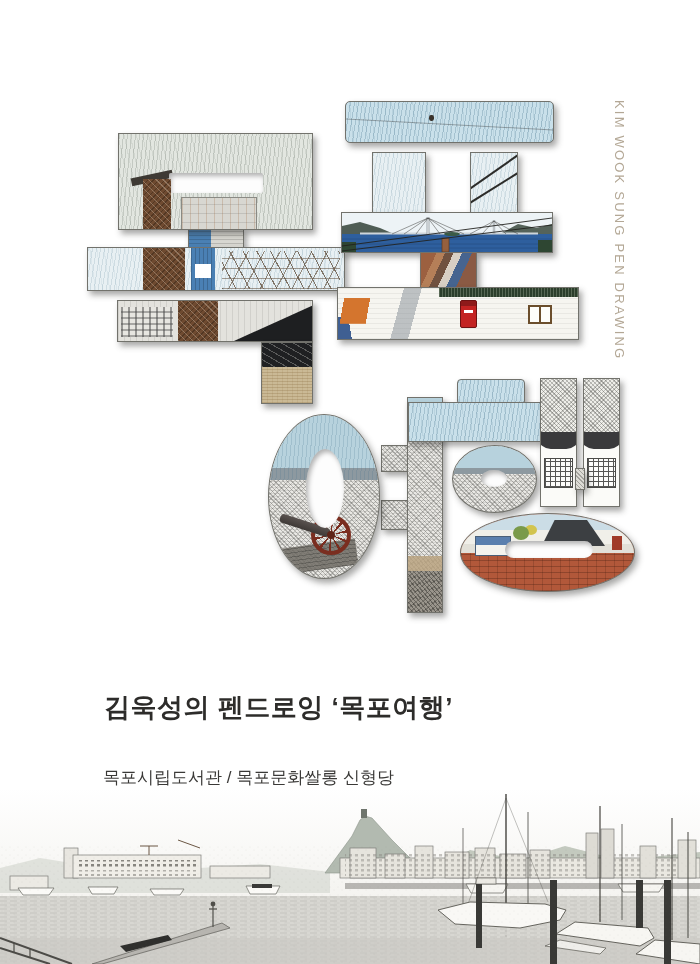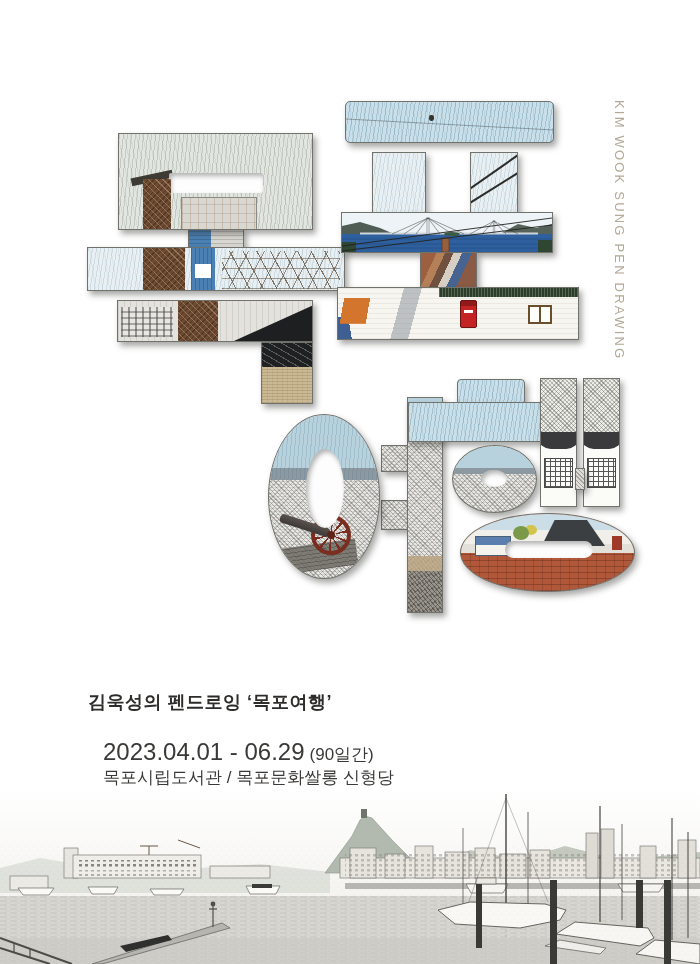--- a/index.html
+++ b/index.html
@@ -178,21 +178,21 @@
   .h-o .t-tree{position:absolute;left:52px;top:12px;width:16px;height:14px;background:#7a9a4a;
     border-radius:50%;box-shadow:10px -3px 0 -2px #d2c44e;}
   .h-o .t-red{position:absolute;right:12px;top:22px;width:10px;height:14px;background:#a03a28;}
   .h-o .hole{left:44px;top:27px;width:88px;height:17px;border-radius:9px;}
 
   
   .credit{position:absolute;left:627px;top:100px;transform:rotate(90deg);transform-origin:0 0;
     font-size:13px;letter-spacing:2.2px;color:#b3a795;white-space:nowrap;}
 
   
-  .cap-title{position:absolute;left:88px;top:690px;font-size:18px;font-weight:bold;
+  .cap-title{position:absolute;left:104px;top:690px;font-size:26px;font-weight:bold;
     color:#2d2c2a;letter-spacing:.5px;}
   .cap-date{position:absolute;left:103px;top:738px;font-size:24px;color:#3a3937;}
   .cap-date .dur{font-size:17px;margin-left:5px;}
   .cap-venue{position:absolute;left:103px;top:766px;font-size:17px;color:#3a3937;text-align:right;}
 
   
   .harbor{position:absolute;left:0;top:788px;}
 </style>
 </head>
 <body>
@@ -275,23 +275,20 @@
     <div class="pc ellip h-o">
       <div class="t-roof"></div>
       <div class="t-blue"></div>
       <div class="t-tree"></div>
       <div class="t-red"></div>
       <div class="hole"></div>
     </div>
   </div>
 
   <div class="cap-title">김욱성의 펜드로잉 ‘목포여행’</div>
-  <div class="cap-date">
-    <span>2023.04.01 - 06.29</span><span class="dur">(90일간)</span>
-  </div>
   <div class="cap-venue">목포시립도서관 / 목포문화쌀롱 신형당</div>
 
   <svg class="harbor" width="700" height="176" viewBox="0 0 700 176">
     <defs>
       <linearGradient id="skyg" x1="0" y1="0" x2="0" y2="1">
         <stop offset="0" stop-color="#ffffff"></stop>
           <stop offset="0.7" stop-color="#f3f2ee"></stop>
       </linearGradient>
       <pattern id="win" width="6" height="5" patternUnits="userSpaceOnUse">
         <rect x="1" y="1" width="3" height="2.5" fill="#87857f"></rect>

